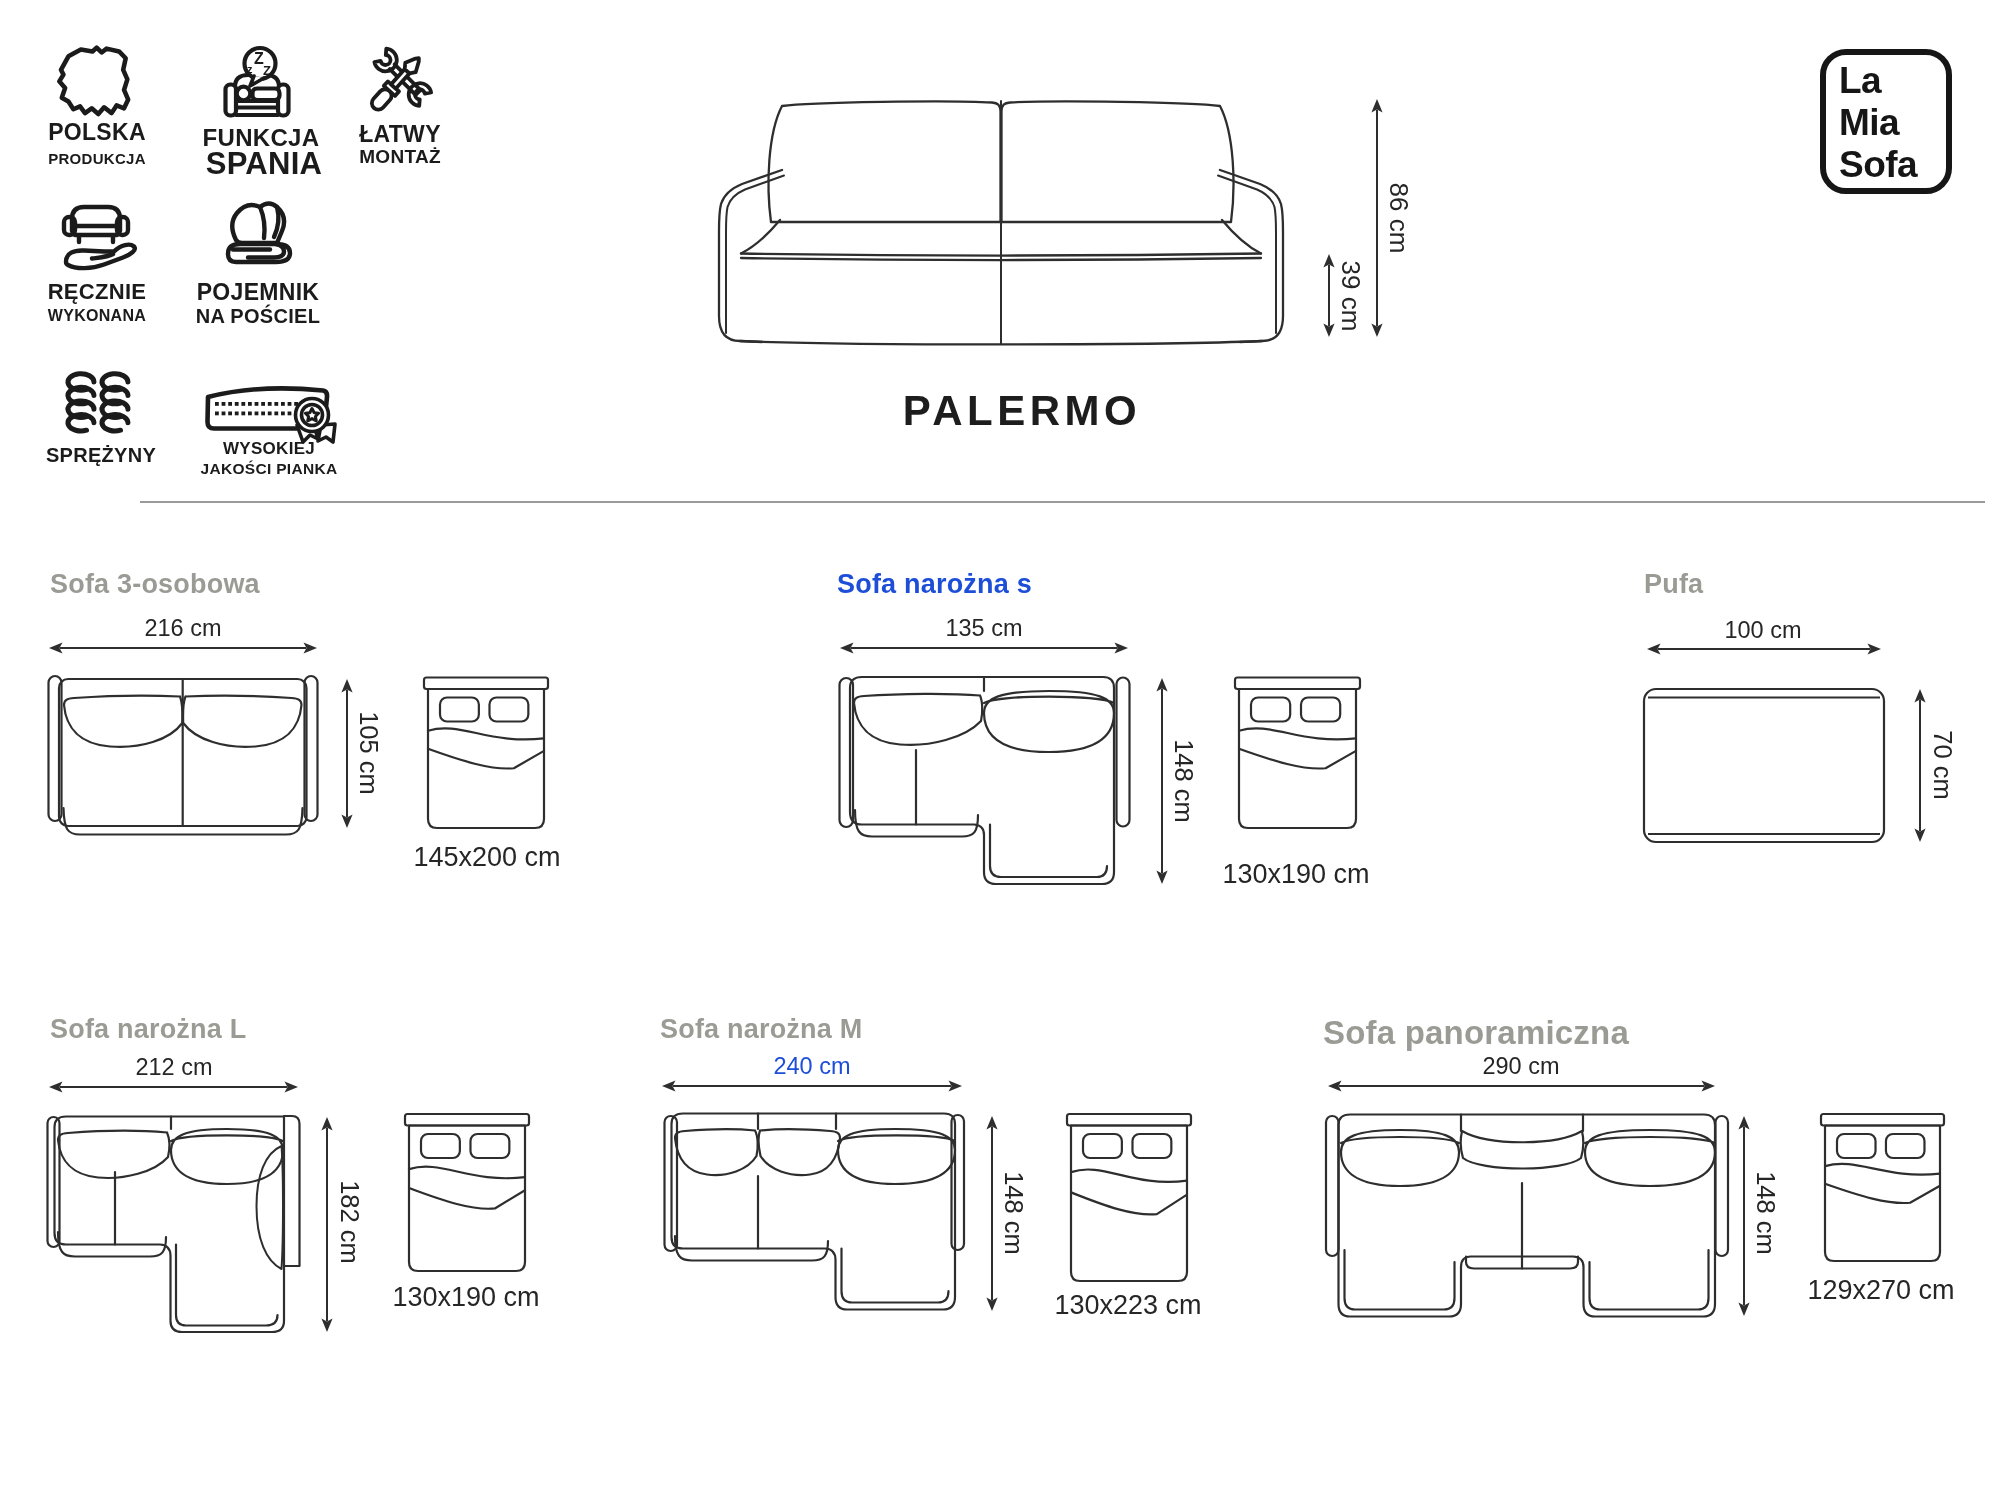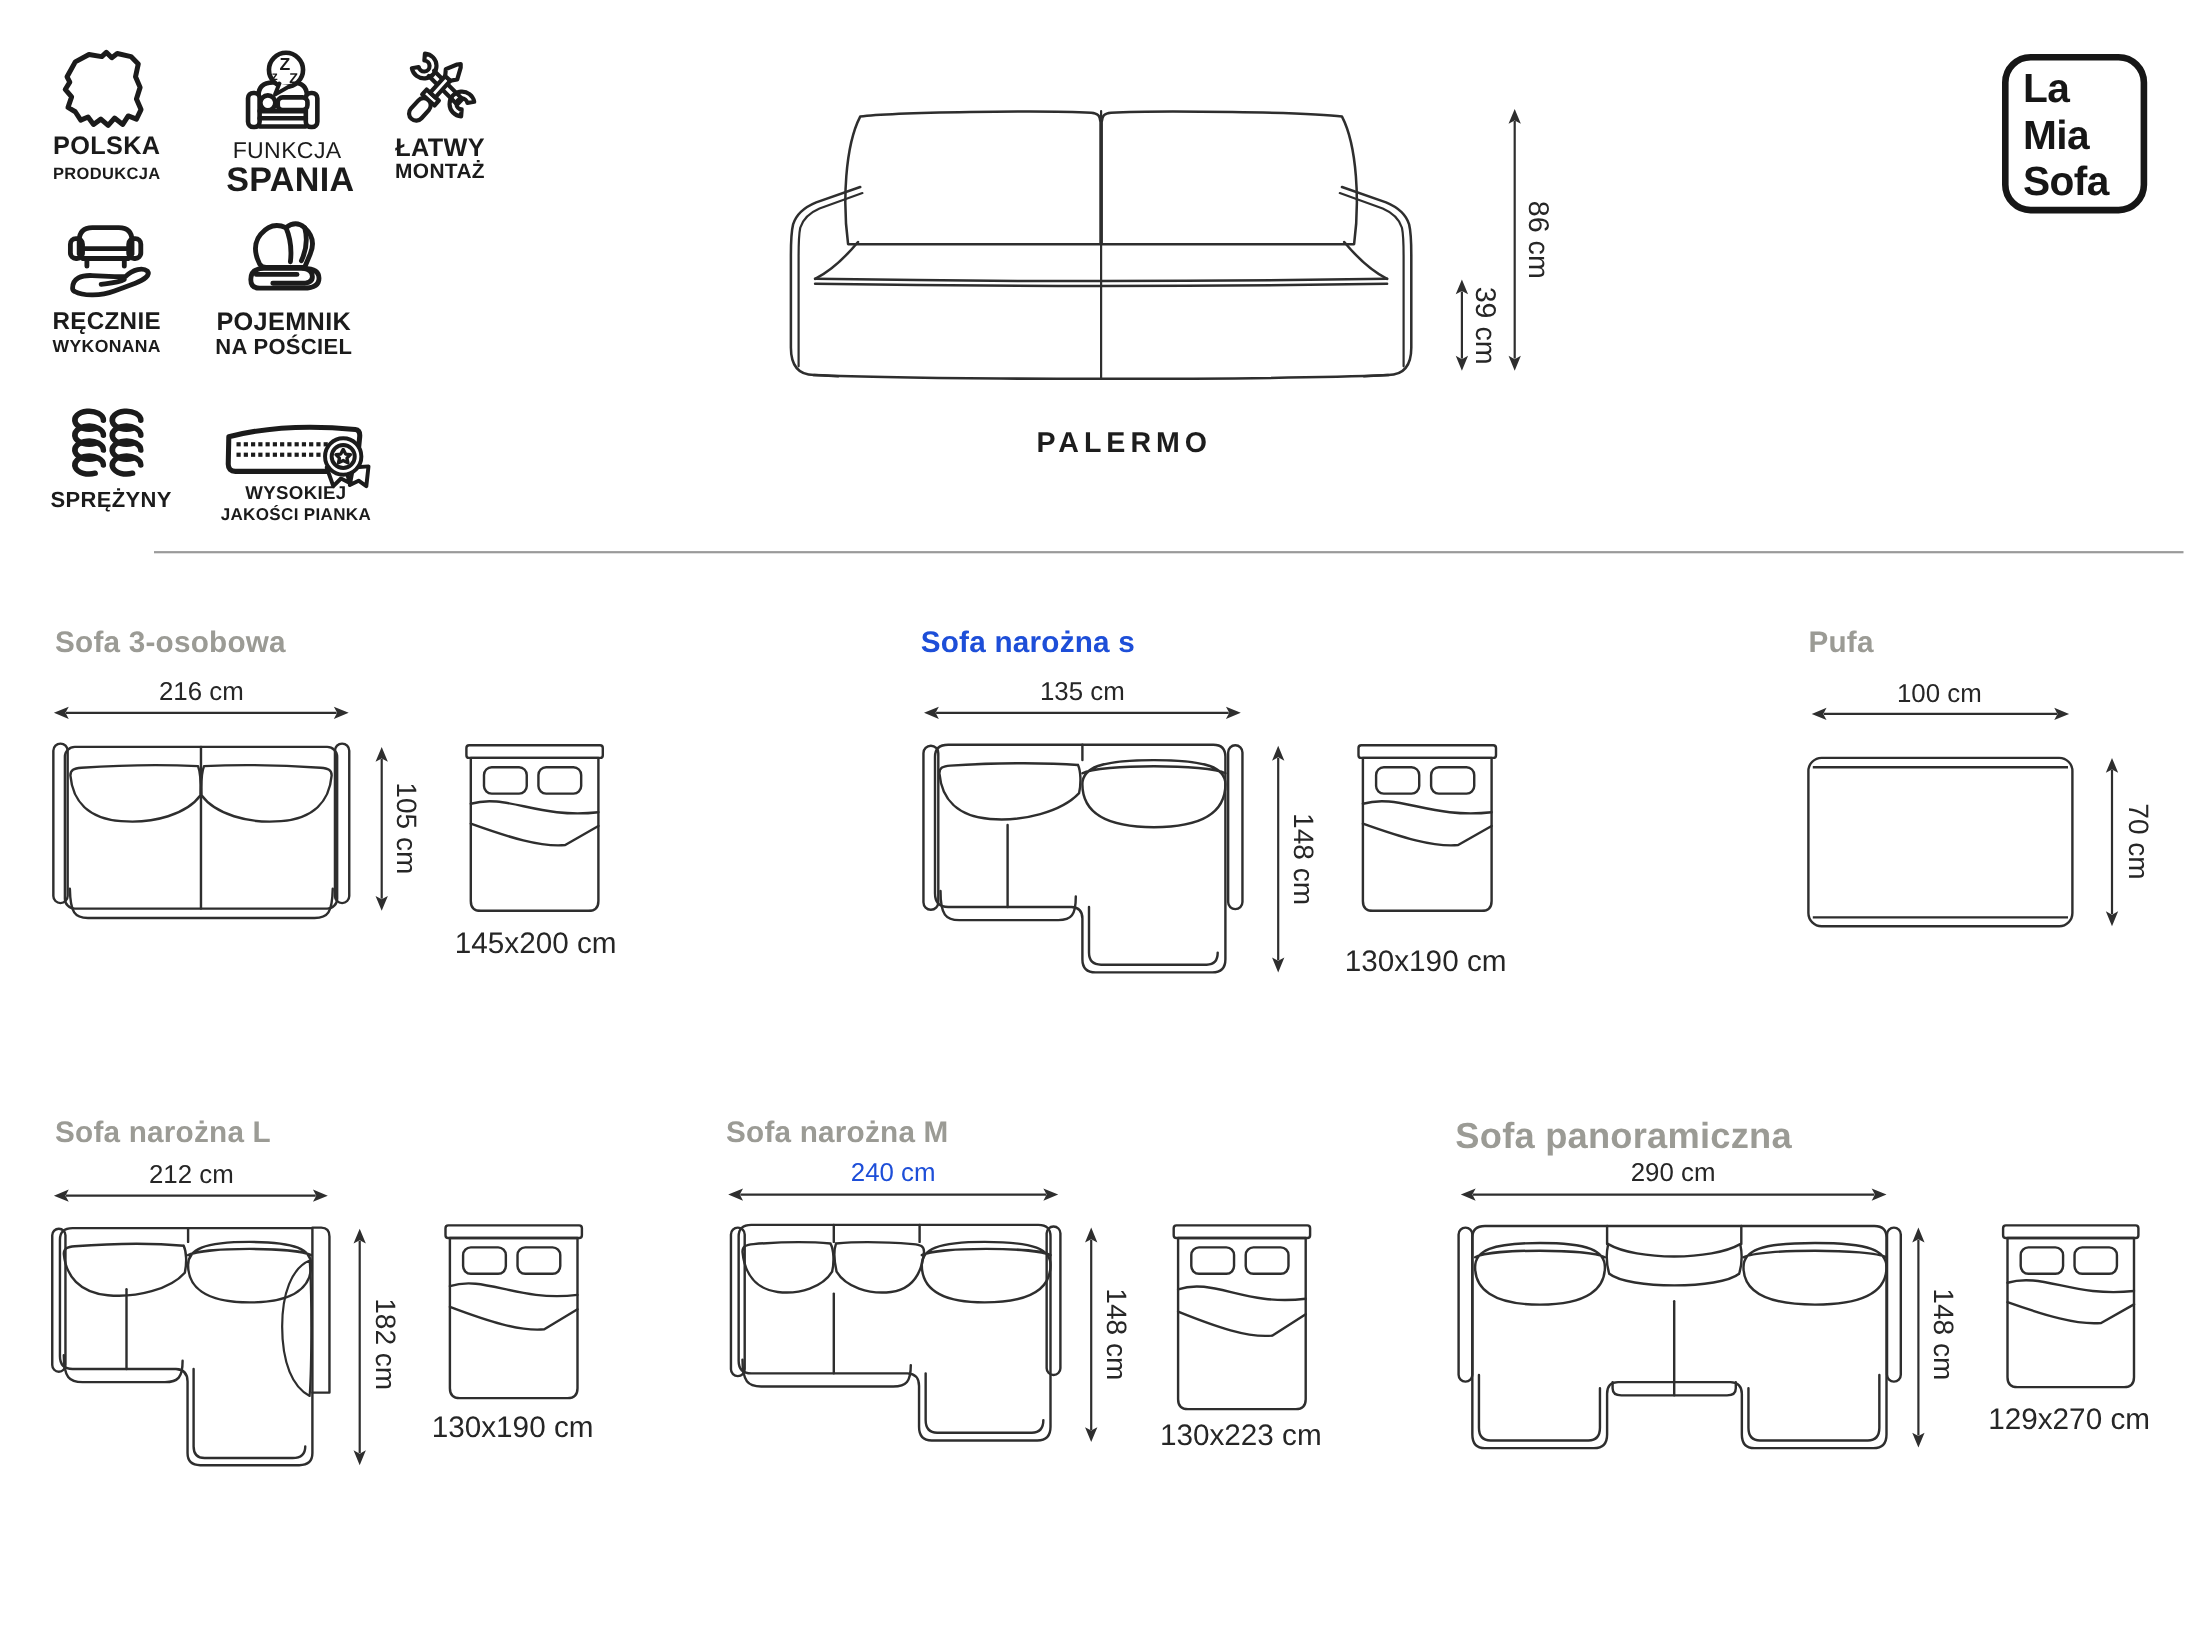--- a/index.html
+++ b/index.html
@@ -378,21 +378,21 @@
         <rect x="1885.95" y="1134.0" width="38.525000000000006" height="24" rx="7"></rect>
         <path d="M 1825 1166.15 C 1857.2 1156.6650000000002, 1884.8 1179.7, 1940 1173.6025"></path>
         <path d="M 1825 1183.765 C 1859.5 1195.96, 1888.25 1204.7675000000002, 1910.1 1202.735 L 1940 1185.7975"></path>
       </g>
 
 </svg>
 
 <div style="position:absolute;left:-83px;top:112px;width:360px;height:40px;display:flex;align-items:center;justify-content:center;font-size:23px;font-weight:bold;letter-spacing:0.3px;color:#1b1b1b;white-space:nowrap;">POLSKA</div>
 <div style="position:absolute;left:-83px;top:138px;width:360px;height:40px;display:flex;align-items:center;justify-content:center;font-size:15px;font-weight:bold;letter-spacing:0.3px;color:#1b1b1b;white-space:nowrap;">PRODUKCJA</div>
 
-<div style="position:absolute;left:81px;top:117.5px;width:360px;height:40px;display:flex;align-items:center;justify-content:center;font-size:21px;font-weight:normal;letter-spacing:0.3px;color:#1b1b1b;white-space:nowrap;">FUNKCJA</div>
+<div style="position:absolute;left:81px;top:117.5px;width:360px;height:40px;display:flex;align-items:center;justify-content:center;font-size:24px;font-weight:bold;letter-spacing:0.3px;color:#1b1b1b;white-space:nowrap;">FUNKCJA</div>
 <div style="position:absolute;left:84px;top:144px;width:360px;height:40px;display:flex;align-items:center;justify-content:center;font-size:31px;font-weight:bold;letter-spacing:0.3px;color:#1b1b1b;white-space:nowrap;">SPANIA</div>
 
 <div style="position:absolute;left:220px;top:137px;width:360px;height:40px;display:flex;align-items:center;justify-content:center;font-size:19px;font-weight:bold;letter-spacing:0.3px;color:#1b1b1b;white-space:nowrap;">MONTAŻ</div>
 <div style="position:absolute;left:220px;top:114px;width:360px;height:40px;display:flex;align-items:center;justify-content:center;font-size:23px;font-weight:bold;letter-spacing:0.3px;color:#1b1b1b;white-space:nowrap;">ŁATWY</div>
 
 <div style="position:absolute;left:-83px;top:272px;width:360px;height:40px;display:flex;align-items:center;justify-content:center;font-size:22px;font-weight:bold;letter-spacing:0.3px;color:#1b1b1b;white-space:nowrap;">RĘCZNIE</div>
 <div style="position:absolute;left:-83px;top:296px;width:360px;height:40px;display:flex;align-items:center;justify-content:center;font-size:16px;font-weight:bold;letter-spacing:0.3px;color:#1b1b1b;white-space:nowrap;">WYKONANA</div>
 
 <div style="position:absolute;left:78px;top:272px;width:360px;height:40px;display:flex;align-items:center;justify-content:center;font-size:23px;font-weight:bold;letter-spacing:0.3px;color:#1b1b1b;white-space:nowrap;">POJEMNIK</div>
 <div style="position:absolute;left:78px;top:296.5px;width:360px;height:40px;display:flex;align-items:center;justify-content:center;font-size:20px;font-weight:bold;letter-spacing:0.3px;color:#1b1b1b;white-space:nowrap;">NA POŚCIEL</div>
@@ -403,21 +403,21 @@
 <div style="position:absolute;left:1820px;top:49px;width:132px;height:145px;border:6px solid #161616;border-radius:26px;box-sizing:border-box;">
 <div style="padding:5px 0 0 13px;font-size:37px;line-height:42px;font-weight:bold;color:#161616;letter-spacing:-0.5px;">La<br>Mia<br>Sofa</div>
 </div>
 
 <div style="position:absolute;left:89px;top:449px;width:360px;height:40px;display:flex;align-items:center;justify-content:center;font-size:15.5px;font-weight:bold;letter-spacing:0.3px;color:#1b1b1b;white-space:nowrap;">JAKOŚCI PIANKA</div>
 
 <div style="position:absolute;left:1339px;top:201px;width:120px;height:34px;display:flex;align-items:center;justify-content:center;transform:rotate(90deg);font-size:26px;color:#262626;white-space:nowrap;">86 cm</div>
 
 <div style="position:absolute;left:1291px;top:279px;width:120px;height:34px;display:flex;align-items:center;justify-content:center;transform:rotate(90deg);font-size:26px;color:#262626;white-space:nowrap;">39 cm</div>
 
-<div style="position:absolute;left:822px;top:387px;width:400px;text-align:center;font-size:26px;font-weight:bold;letter-spacing:4.5px;color:#1d1d1d;">PALERMO</div>
+<div style="position:absolute;left:822px;top:387px;width:400px;text-align:center;font-size:42px;font-weight:bold;letter-spacing:4.5px;color:#1d1d1d;">PALERMO</div>
 
 <div style="position:absolute;left:140px;top:501px;width:1845px;height:1.6px;background:#9a9a9a;"></div>
 
 <div style="position:absolute;left:50px;top:569px;font-size:27px;font-weight:bold;color:#9b9b95;white-space:nowrap;letter-spacing:0.2px;">Sofa 3-osobowa</div>
 
 <div style="position:absolute;left:837px;top:569px;font-size:27px;font-weight:bold;color:#1d4ed8;white-space:nowrap;letter-spacing:0.2px;text-align:center;">Sofa narożna s</div>
 
 <div style="position:absolute;left:1644px;top:569px;font-size:27px;font-weight:bold;color:#9b9b95;white-space:nowrap;letter-spacing:0.2px;">Pufa</div>
 
 <div style="position:absolute;left:50px;top:1014px;font-size:27px;font-weight:bold;color:#9b9b95;white-space:nowrap;letter-spacing:0.2px;">Sofa narożna L</div>

